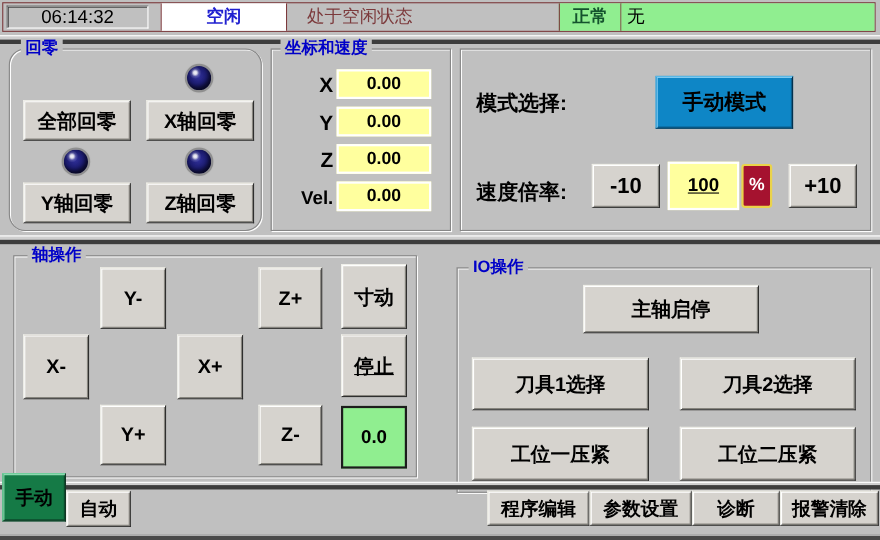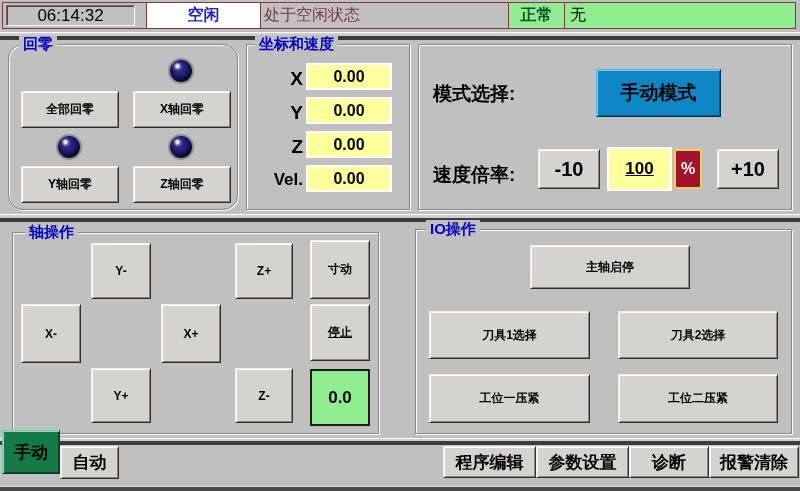--- a/index.html
+++ b/index.html
@@ -12,21 +12,21 @@
   html,body{width:800px;height:491px;}
   body{font-family:"Liberation Sans","DejaVu Sans",sans-serif;background:#a9a9a9;}
   .screen{position:relative;width:800px;height:491px;background:var(--bg);overflow:hidden;}
 
   
   .btn3d{
     position:absolute;display:flex;align-items:center;justify-content:center;
     background:var(--btnface);color:#000;font-weight:bold;cursor:pointer;
     border:1px solid;border-color:#efefe9 #2e2e2e #2e2e2e #efefe9;
     box-shadow:inset 1px 1px 0 #ffffff, inset -1px -1px 0 #87857e;
-    font-size:12px;white-space:nowrap;
+    font-size:18px;white-space:nowrap;
   }
   .sunken{
     border:1px solid;border-color:#6f6f6f #ffffff #ffffff #6f6f6f;
     box-shadow:inset 1px 1px 0 #454545;
   }
   .panel{
     position:absolute;border:1px solid #878787;
     box-shadow:inset 1px 1px 0 #fdfdfd, 1px 1px 0 #fdfdfd;
   }
   .panel-title{
@@ -50,21 +50,21 @@
   
   .statusbar{position:absolute;left:2px;top:2px;width:794px;height:27px;
     border:1px solid var(--maroon);background:var(--bg);}
   .time-box{position:absolute;left:3px;top:2px;width:129px;height:21px;background:var(--bg);
     display:flex;align-items:center;justify-content:center;font-size:17px;color:#000000;}
   .mode-box{position:absolute;left:143px;top:0;width:115px;height:25px;background:#ffffff;
     border-left:1px solid var(--maroon);border-right:1px solid var(--maroon);
     display:flex;align-items:center;justify-content:center;
     color:#2020d0;font-weight:bold;font-size:16px;}
   .msg-box{position:absolute;left:259px;top:0;width:246px;height:25px;
-    display:flex;align-items:center;padding-left:2px;
+    display:flex;align-items:center;padding-left:17px;
     color:var(--maroon);font-size:16px;}
   .alarm-state{position:absolute;left:505px;top:0;width:57px;height:25px;background:var(--green-light);
     border-left:1px solid var(--maroon);border-right:1px solid var(--maroon);
     display:flex;align-items:center;justify-content:center;color:#14532d;font-weight:bold;font-size:16px;}
   .alarm-text{position:absolute;left:562px;top:0;width:230px;height:25px;background:var(--green-light);
     display:flex;align-items:center;padding-left:5px;color:#000;font-size:16px;}
 
   
   .plain-label{position:absolute;color:#000;font-weight:bold;font-size:19px;white-space:nowrap;}
   .blue-btn{
@@ -143,21 +143,21 @@
     <div class="btn3d" style="left:222px;top:10px;width:58px;height:56px;">Z+</div>
     <div class="btn3d" style="left:297px;top:7px;width:60px;height:59px;">寸动</div>
     <div class="btn3d" style="left:8px;top:71px;width:60px;height:59px;">X-</div>
     <div class="btn3d" style="left:148px;top:71px;width:60px;height:59px;">X+</div>
     <div class="btn3d" style="left:297px;top:71px;width:60px;height:57px;text-decoration:underline;">停止</div>
     <div class="btn3d" style="left:78px;top:135px;width:60px;height:55px;">Y+</div>
     <div class="btn3d" style="left:222px;top:135px;width:58px;height:55px;">Z-</div>
     <div class="step-box" style="left:297px;top:136px;width:60px;height:57px;">0.0</div>
   </div>
 
-  <div class="panel" style="left:415px;top:229px;width:377px;height:205px;">
+  <div class="panel" style="left:415px;top:243px;width:377px;height:205px;">
     <span class="panel-title" style="left:10px;">IO操作</span>
     <div class="btn3d" style="left:114px;top:15px;width:160px;height:44px;">主轴启停</div>
     <div class="btn3d" style="left:13px;top:81px;width:161px;height:48px;">刀具1选择</div>
     <div class="btn3d" style="left:202px;top:81px;width:160px;height:48px;">刀具2选择</div>
     <div class="btn3d" style="left:13px;top:144px;width:161px;height:49px;">工位一压紧</div>
     <div class="btn3d" style="left:202px;top:144px;width:160px;height:49px;">工位二压紧</div>
   </div>
 
   <div class="divider" style="top:438px;height:7px;"></div>
 

